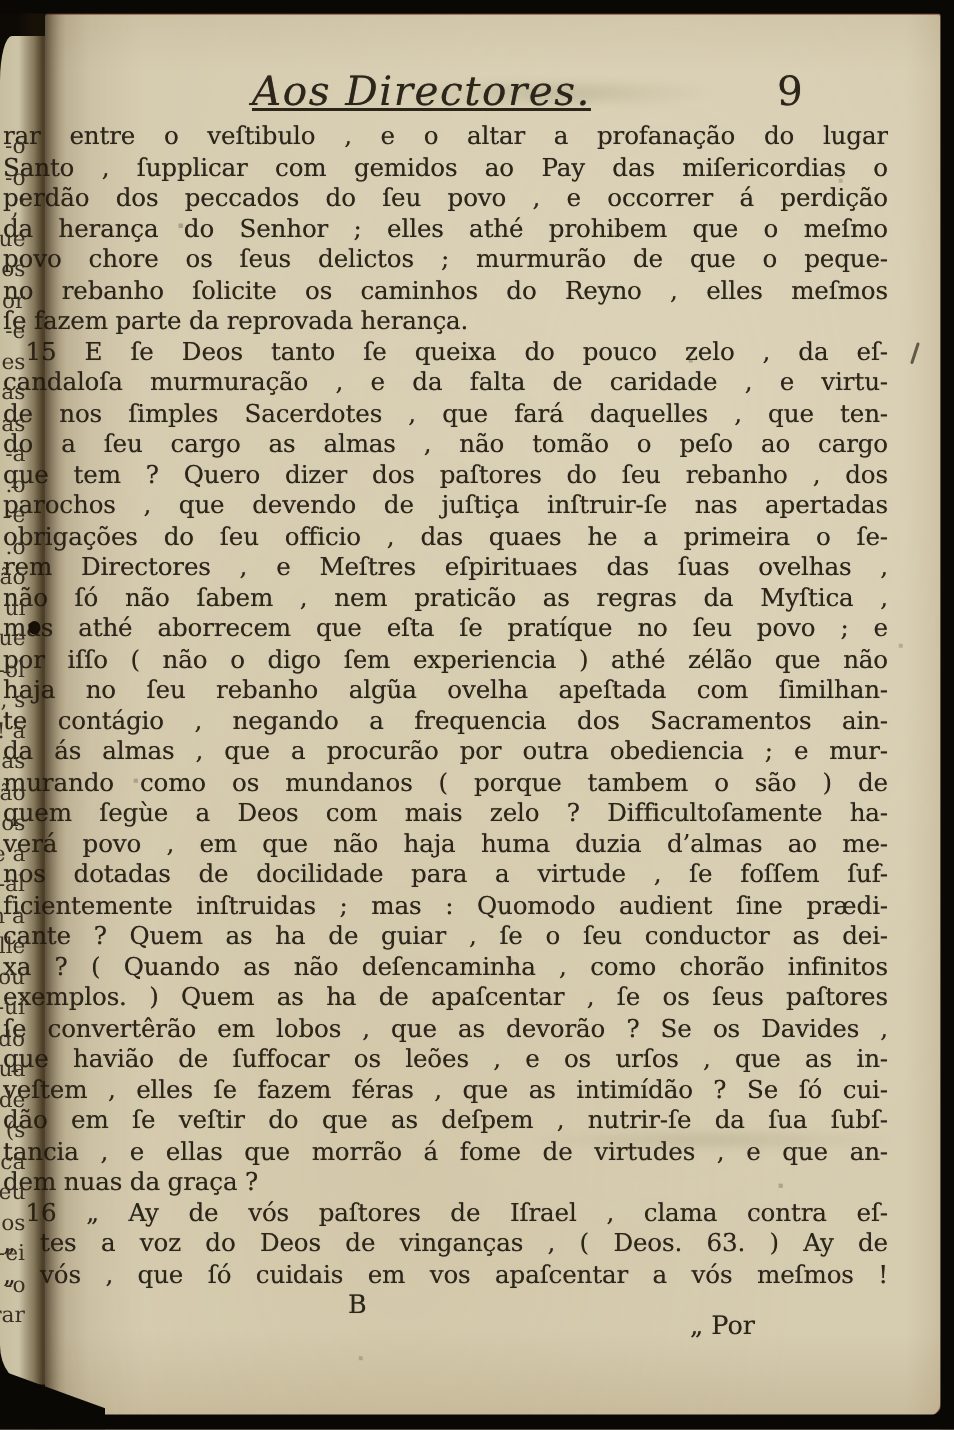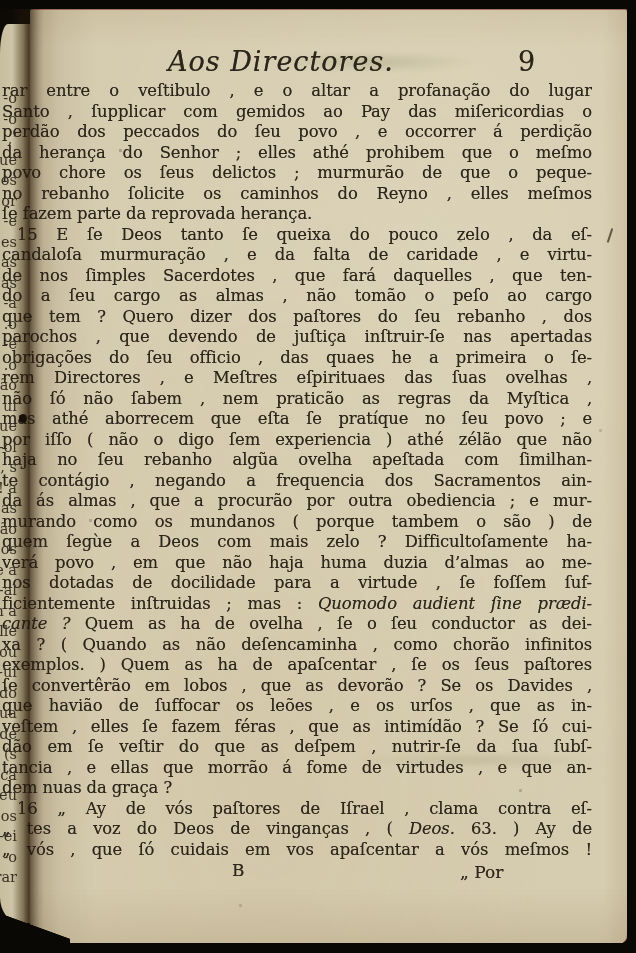--- a/index.html
+++ b/index.html
@@ -51,42 +51,43 @@
   .edge-bottom{position:absolute;left:0;bottom:0;width:636px;height:10px;background:#0a0805;z-index:6;}
   .edge-bl{position:absolute;left:0;bottom:0;width:70px;height:46px;z-index:5;
     background:linear-gradient(20deg,#0a0805 55%, transparent 56%);}
 
   
   .head{
     position:absolute;left:168px;top:46px;width:260px;z-index:2;
     font-style:italic;font-size:27px;color:var(--ink,#2c251a);
     letter-spacing:1px;white-space:nowrap;
     text-shadow:0 0 .5px rgba(44,37,26,.6);
+    text-decoration:underline;
   }
   .folio{
     position:absolute;left:518px;top:46px;z-index:2;
     font-size:27px;color:var(--ink,#2c251a);
     text-shadow:0 0 .5px rgba(44,37,26,.6);
   }
   .text{
     position:absolute;left:2px;top:81px;width:590px;z-index:2;
     color:var(--ink,#2c251a);font-size:16.4px;letter-spacing:-0.1px;
     text-shadow:0 0 .45px rgba(44,37,26,.55);
   }
   .line{height:20.5px;overflow:hidden;text-align:justify;}
   .line::after{content:"";display:inline-block;width:100%;height:0;}
   .line.noj{text-align:left;}
   .line.noj::after{content:none;}
   .line.ind{text-indent:15px;}
-  .it{font-style:italic;}
+  .it{}
 
   .sigrow{position:absolute;left:2px;top:860px;width:590px;height:22px;z-index:2;
     color:var(--ink,#2c251a);font-size:17px;text-shadow:0 0 .45px rgba(44,37,26,.55);}
   .sig{position:absolute;left:230px;top:0;}
-  .catch{position:absolute;left:458px;top:2px;white-space:nowrap;}
+  .catch{position:absolute;left:458px;top:14px;white-space:nowrap;}
 
   
   .wormhole{position:absolute;left:19px;top:414px;width:8px;height:9px;border-radius:50%;
     background:#171008;z-index:5;}
   .penmark{position:absolute;left:609px;top:228px;width:2px;height:15px;background:rgba(70,60,45,.8);
     transform:rotate(18deg);border-radius:2px;z-index:3;}
   .ghost1{position:absolute;left:238px;top:42px;width:210px;height:20px;z-index:1;
     background:radial-gradient(ellipse at 50% 50%, rgba(115,115,75,0.22), transparent 70%);
     filter:blur(2px);}
   .ghost2{position:absolute;left:320px;top:742px;width:250px;height:16px;z-index:1;
@@ -175,21 +176,21 @@
       <div class="line"><span>mas athé aborrecem que eſta ſe pratíque no ſeu povo ; e</span></div>
       <div class="line"><span>por iſſo ( não o digo ſem experiencia ) athé zélão que não</span></div>
       <div class="line"><span>haja no ſeu rebanho algũa ovelha apeſtada com ſimilhan-</span></div>
       <div class="line"><span>te contágio , negando a frequencia dos Sacramentos ain-</span></div>
       <div class="line"><span>da ás almas , que a procurão por outra obediencia ; e mur-</span></div>
       <div class="line"><span>murando como os mundanos ( porque tambem o são ) de</span></div>
       <div class="line"><span>quem ſegùe a Deos com mais zelo ? Difficultoſamente ha-</span></div>
       <div class="line"><span>verá povo , em que não haja huma duzia d’almas ao me-</span></div>
       <div class="line"><span>nos dotadas de docilidade para a virtude , ſe foſſem ſuf-</span></div>
       <div class="line"><span>ficientemente inſtruidas ; mas : </span><span class="it">Quomodo audient ſine prædi-</span></div>
-      <div class="line"><span class="it">cante ?</span><span> Quem as ha de ovelha , ſe o ſeu conductor as dei-</span></div>
+      <div class="line"><span class="it">cante ?</span><span> Quem as ha de guiar , ſe o ſeu conductor as dei-</span></div>
       <div class="line"><span>xa ? ( Quando as não deſencaminha , como chorão infinitos</span></div>
       <div class="line"><span>exemplos. ) Quem as ha de apaſcentar , ſe os ſeus paſtores</span></div>
       <div class="line"><span>ſe convertêrão em lobos , que as devorão ? Se os Davides ,</span></div>
       <div class="line"><span>que havião de ſuffocar os leões , e os urſos , que as in-</span></div>
       <div class="line"><span>veſtem , elles ſe fazem féras , que as intimídão ? Se ſó cui-</span></div>
       <div class="line"><span>dão em ſe veſtir do que as deſpem , nutrir-ſe da ſua ſubſ-</span></div>
       <div class="line"><span>tancia , e ellas que morrão á fome de virtudes , e que an-</span></div>
       <div class="line noj"><span>dem nuas da graça ?</span></div>
       <div class="line ind"><span>16   „ Ay de vós paſtores de Iſrael , clama contra eſ-</span></div>
       <div class="line"><span>„ tes a voz do Deos de vinganças , ( </span><span class="it">Deos.</span><span> 63. ) Ay de</span></div>

